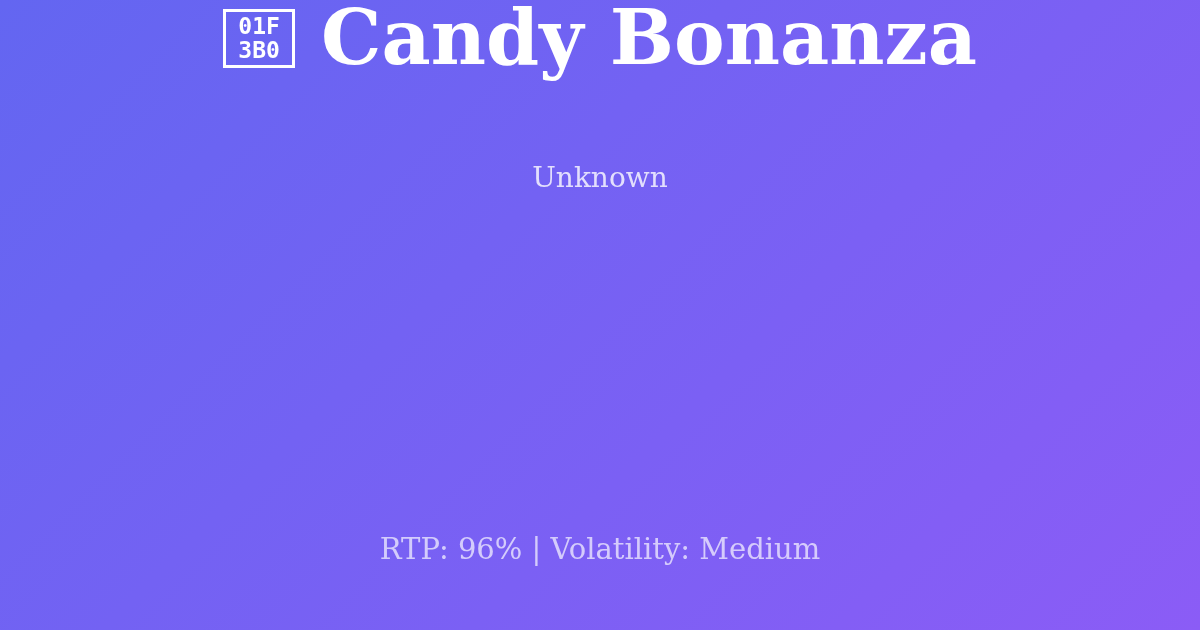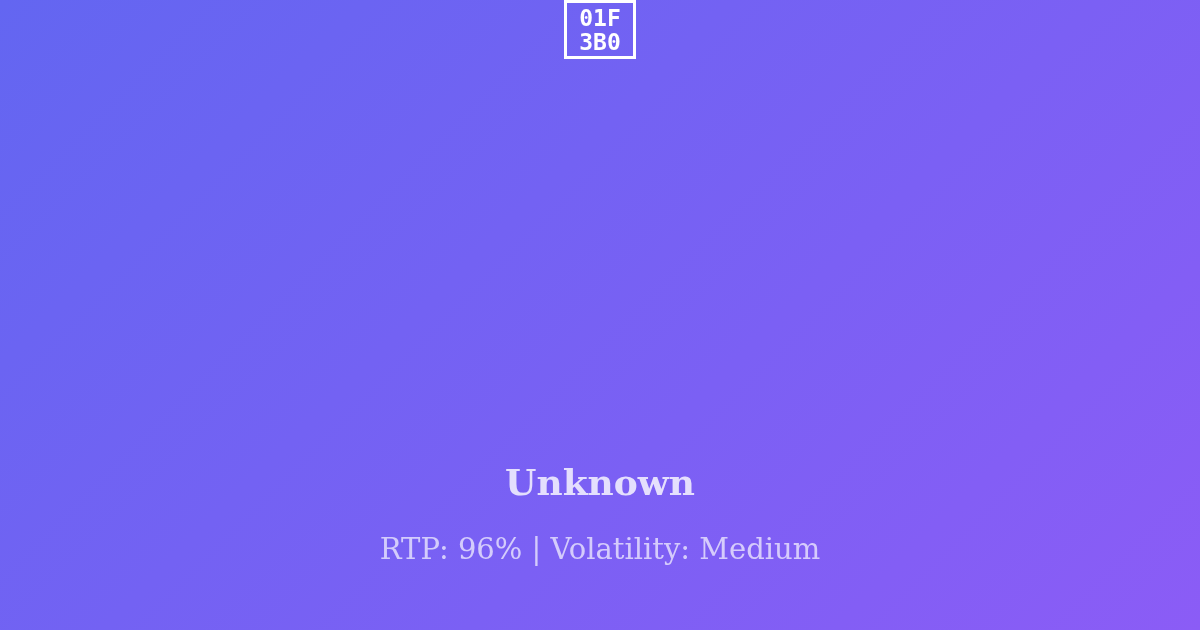--- a/index.html
+++ b/index.html
@@ -29,21 +29,21 @@
   
   .hero {
     position: absolute;
     left: 0;
     right: 0;
     top: 0;
     height: 500px;
     display: flex;
     flex-direction: column;
     align-items: center;
-    justify-content: space-between;
+    justify-content: flex-start;
   }
 
   .title-row {
     display: flex;
     align-items: center;
     justify-content: center;
     gap: 26px;
     line-height: 1;
   }
 
@@ -76,25 +76,25 @@
     font-weight: 700;
     font-size: 76px;
     line-height: 1;
     color: #ffffff;
     white-space: nowrap;
     margin: 0;
   }
 
   .og-subtitle {
     font-family: "DejaVu Serif", "Liberation Serif", serif;
-    font-weight: 700;
-    font-size: 36px;
+    font-weight: 400;
+    font-size: 28px;
     line-height: 1;
     color: rgba(255, 255, 255, 0.80);
-    margin: 0;
+    margin: 14px;
     padding-top: 74px;
     white-space: nowrap;
   }
 
   
   .og-footer {
     position: absolute;
     left: 0;
     right: 0;
     bottom: 66px;
@@ -118,20 +118,21 @@
 
   <div class="hero">
 
     <div class="title-row">
 
       <span class="tofu-icon">
         <span class="hex-row">01F</span>
         <span class="hex-row">3B0</span>
       </span>
 
+      <h1 class="og-title">Candy Bonanza</h1>
 
     </div>
 
     <p class="og-subtitle">Unknown</p>
 
   </div>
 
   <div class="og-footer">
     <p class="og-meta">RTP: 96% | Volatility: Medium</p>
   </div>

